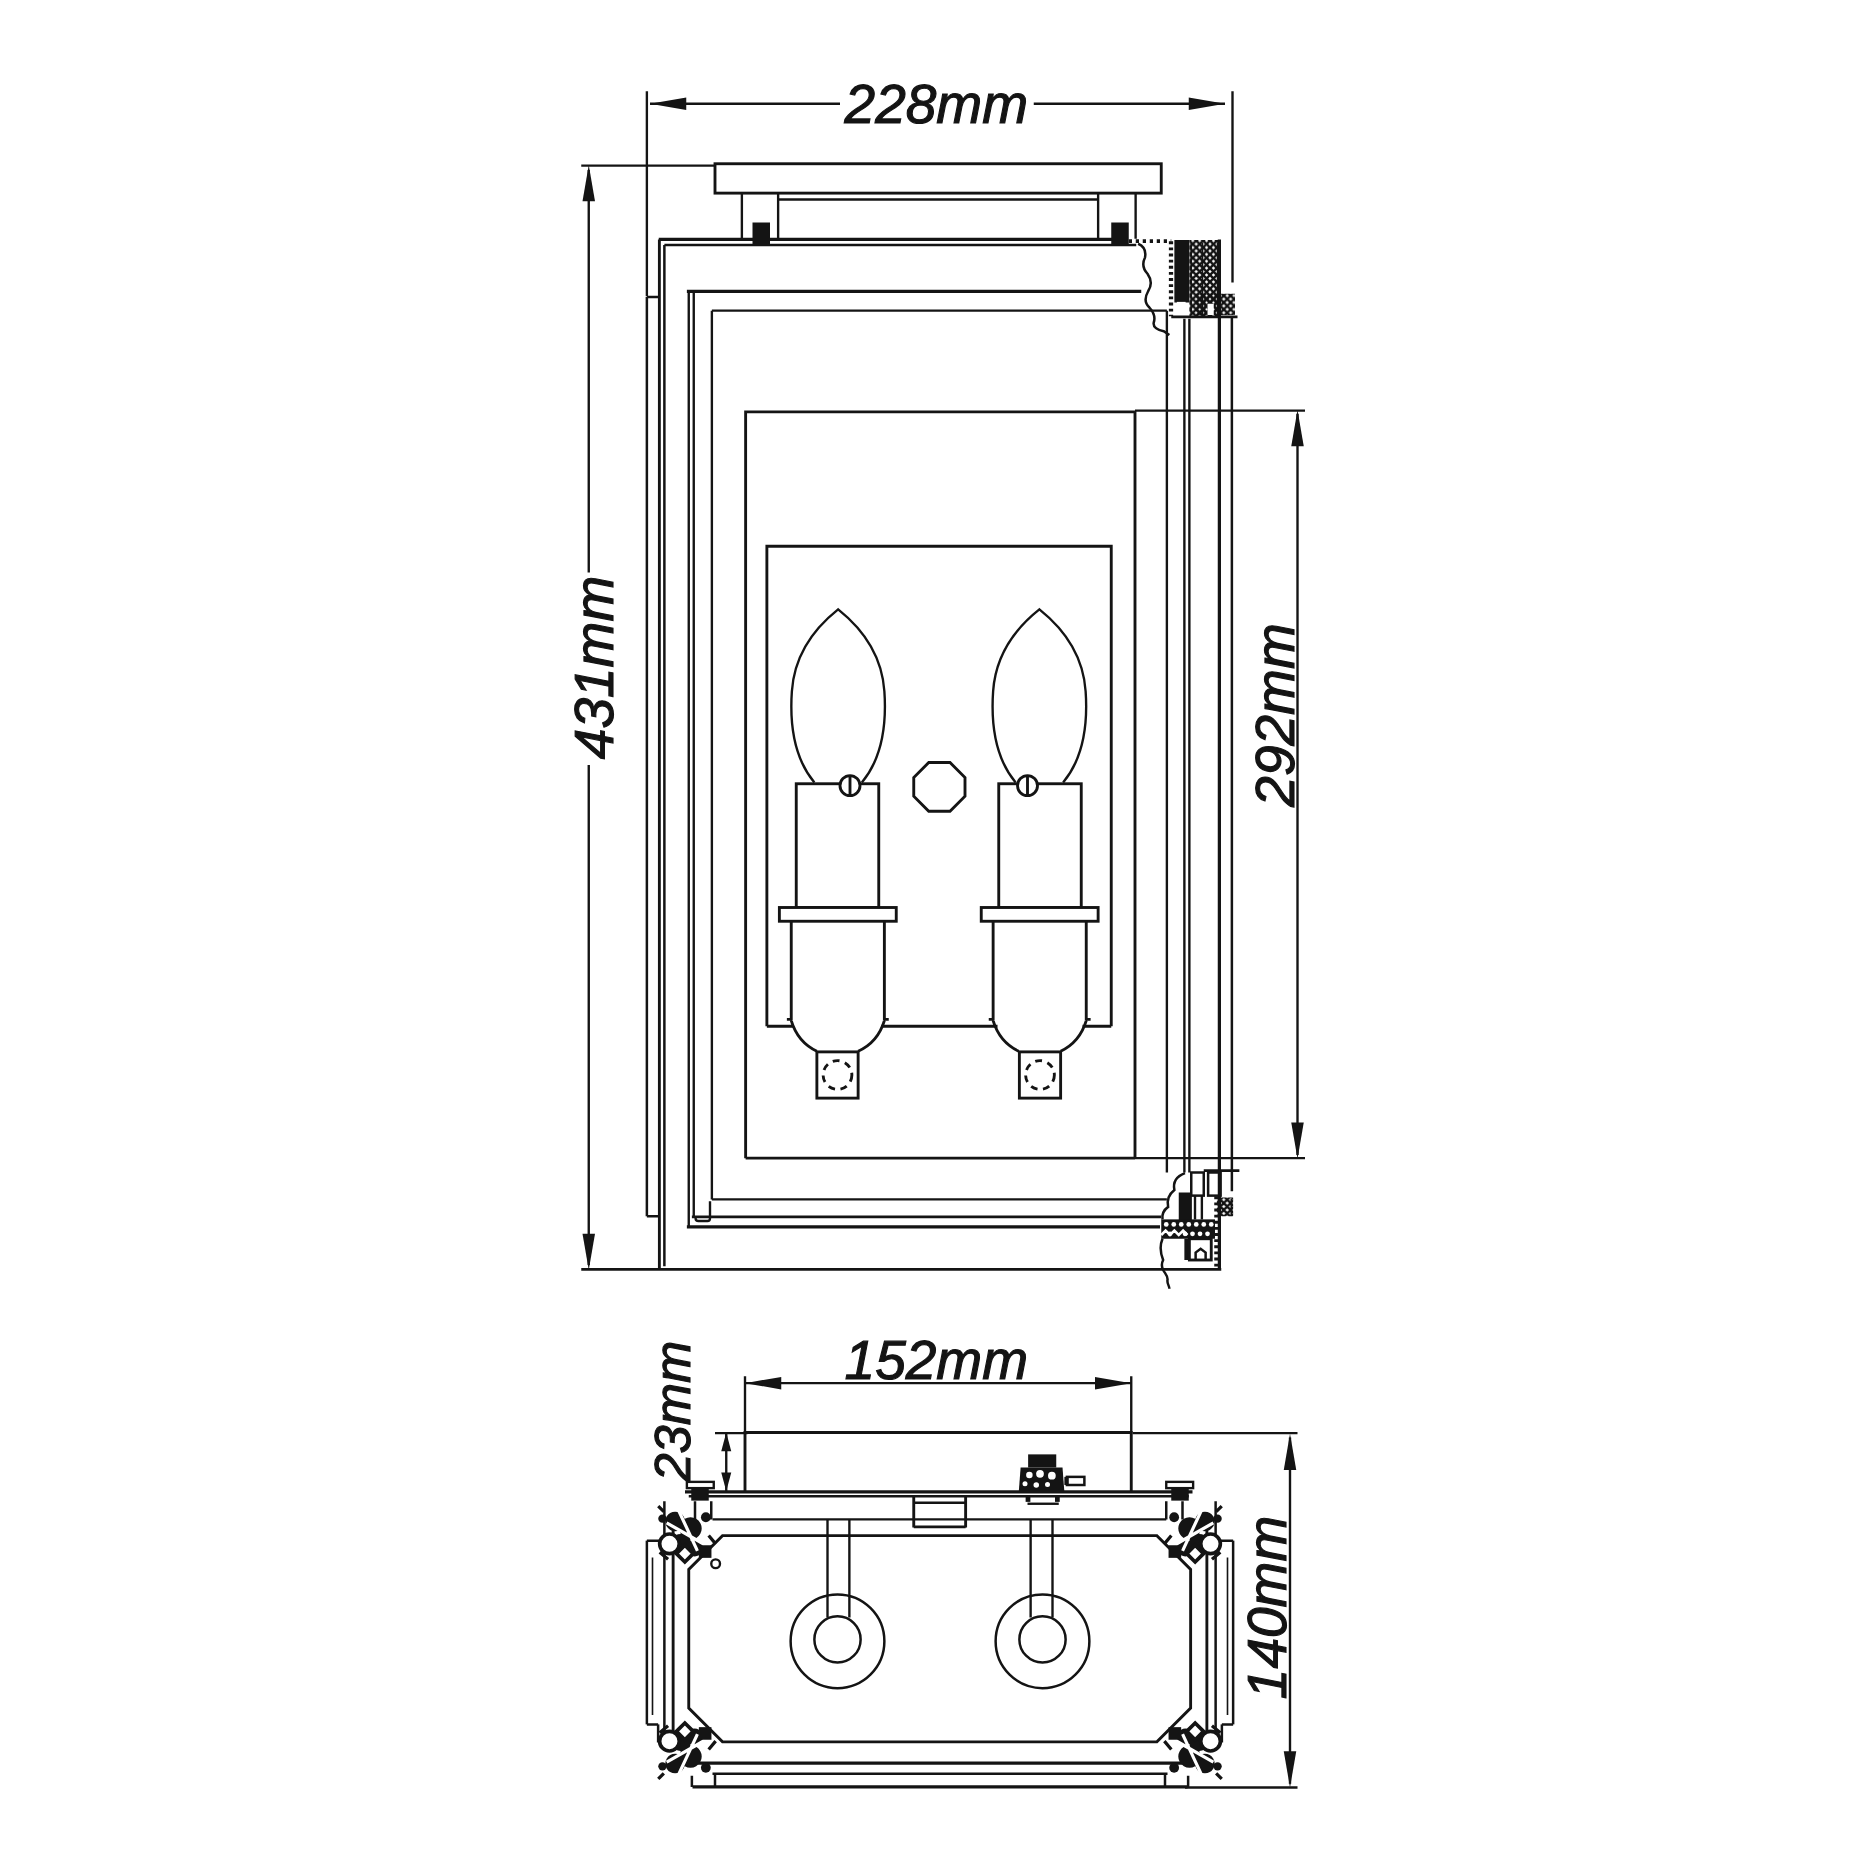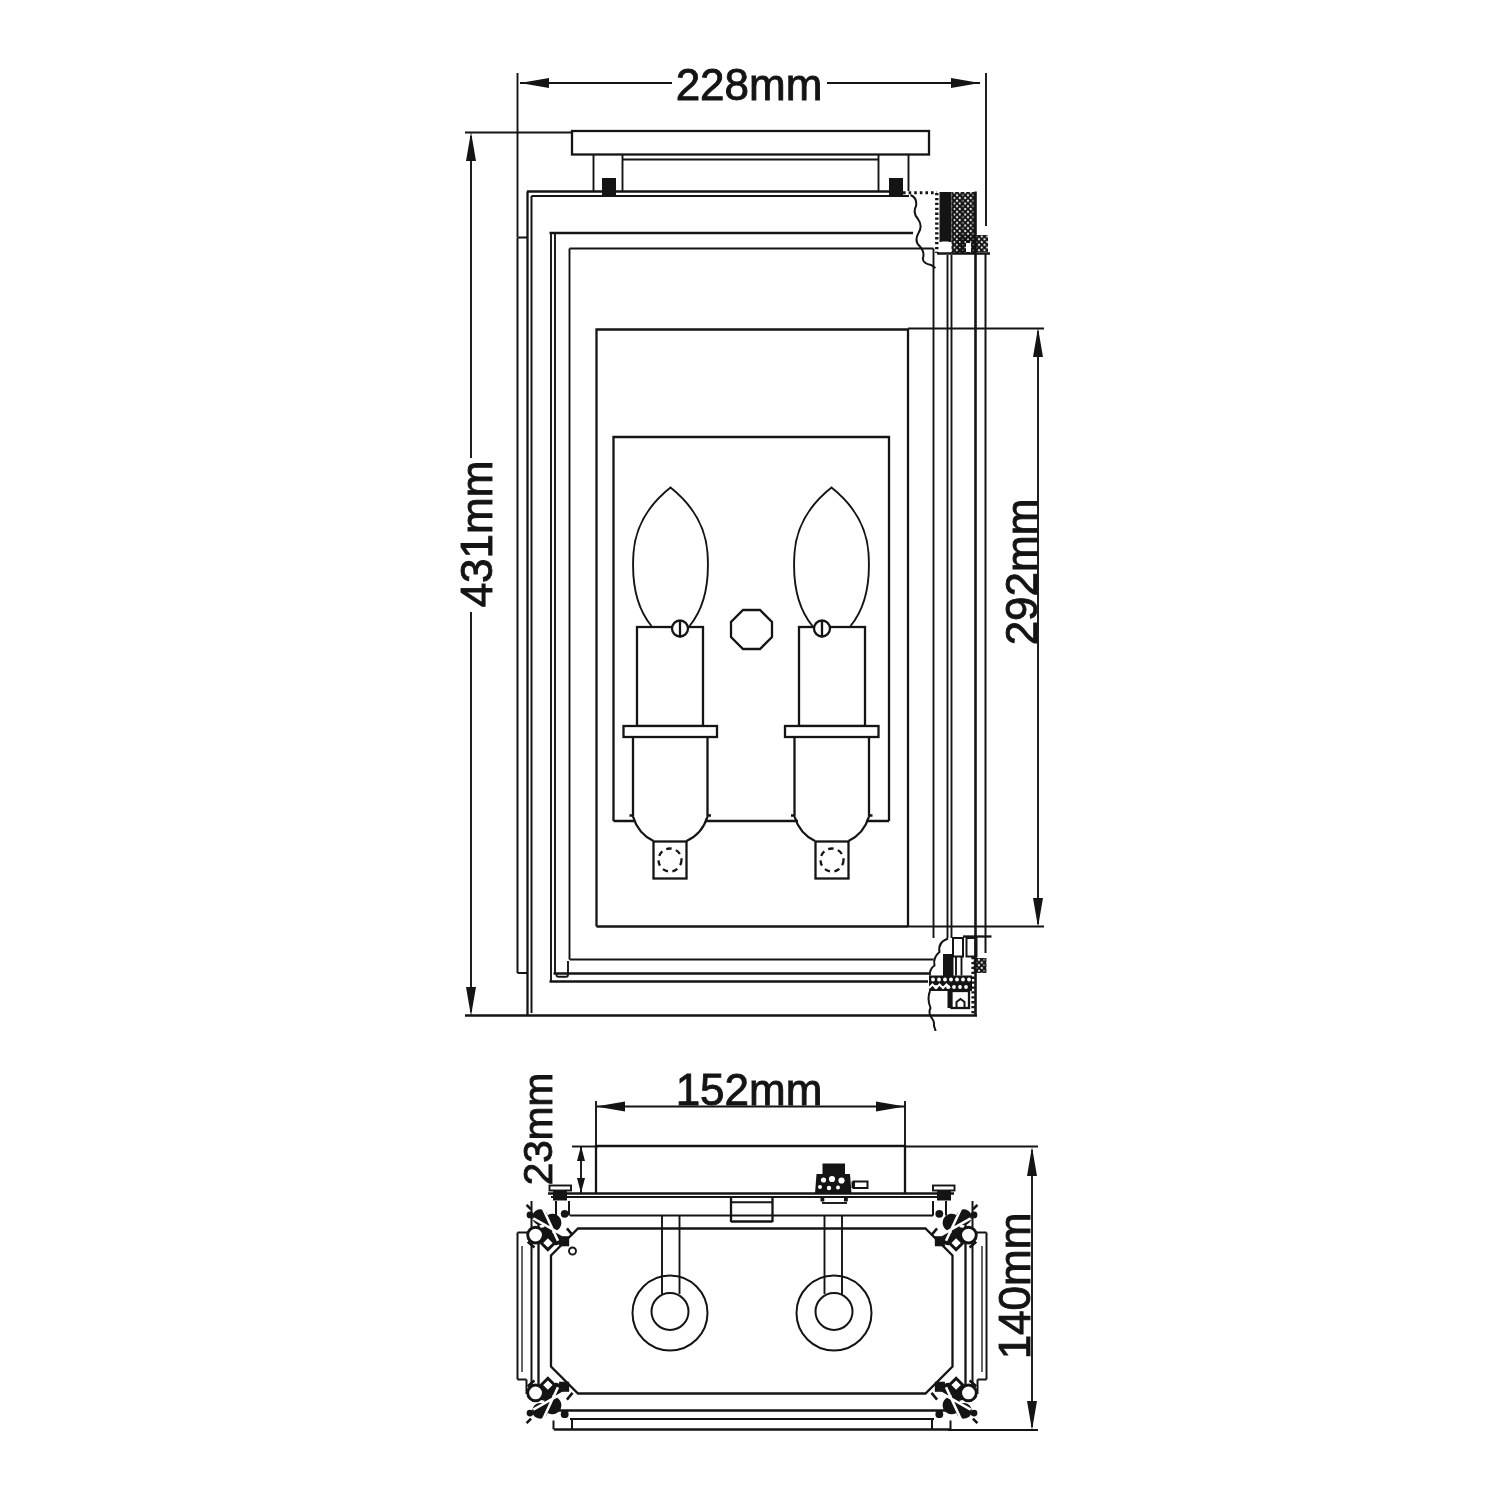--- a/index.html
+++ b/index.html
@@ -1,16 +1,16 @@
 <!DOCTYPE html>
 <html><head>
 <meta charset="utf-8">
 <style>
   html,body{margin:0;padding:0;background:#fff;}
-  .page{width:1500px;height:1500px;position:relative;background:#fff;}
+  .page{width:1500px;height:1500px;position:relative;background:#fff;font-style:italic;}
   svg{display:block;}
   text{font-family:"Liberation Sans",sans-serif;fill:#141414;stroke:#141414;stroke-width:0.9px;}
 </style>
 </head>
 <body>
 <div class="page">
 <svg width="1500" height="1500" viewBox="0 0 1500 1500">
 <defs>
   <pattern id="hx" patternUnits="userSpaceOnUse" width="5.5" height="5.5">
     <path d="M0,5.5 L5.5,0 M-1,1 L1,-1 M4.5,6.5 L6.5,4.5" stroke="#111" stroke-width="1.9" fill="none"></path>

